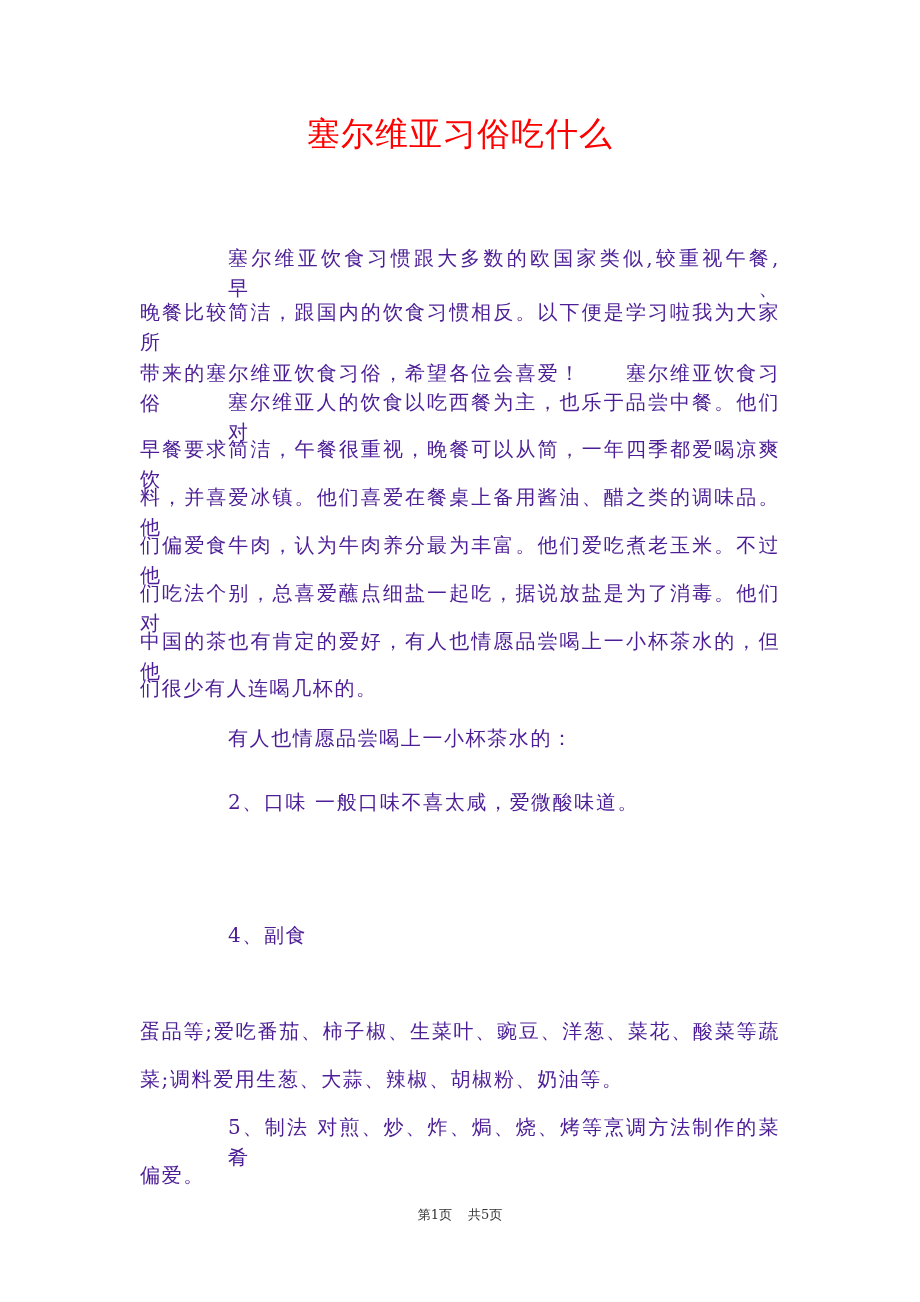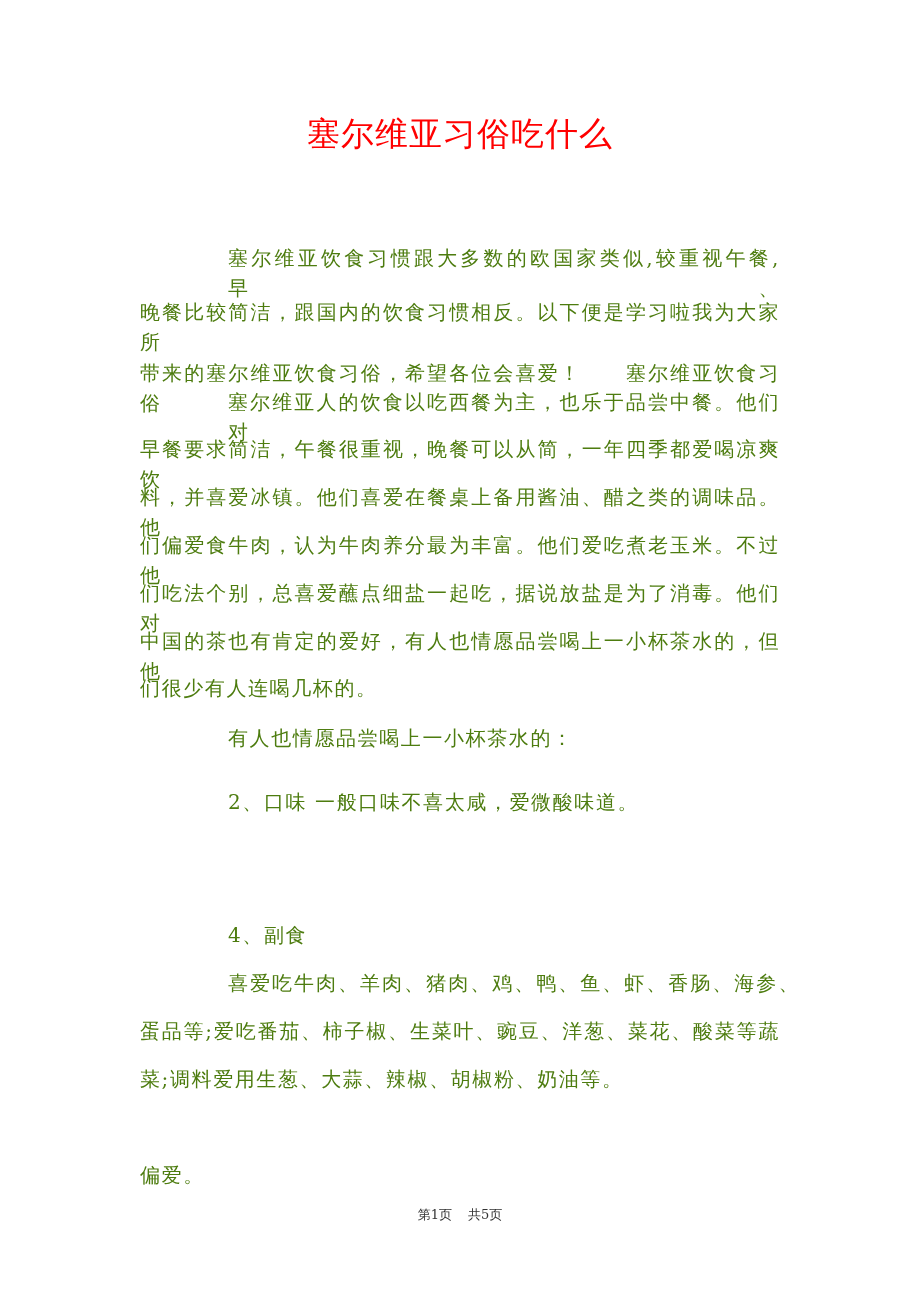--- a/index.html
+++ b/index.html
@@ -35,21 +35,21 @@
       letter-spacing: 1px;
     }
     .line {
       position: absolute;
       left: 140px;
       width: 660px;
       font-size: 20px;
       line-height: 30px;
       white-space: nowrap;
       letter-spacing: 1.6px;
-      color: #4d7c0f;
+      color: #4c1d95;
     }
     .line.indent { left: 228px; }
     .line.justify {
       text-align: justify;
       text-align-last: justify;
       width: 640px;
       white-space: normal;
     }
     .line.indent.justify { width: 552px; }
     .footer {
@@ -81,24 +81,24 @@
   <div class="line justify" style="top:530px">们偏爱食牛肉，认为牛肉养分最为丰富。他们爱吃煮老玉米。不过他</div>
   <div class="line justify" style="top:578px">们吃法个别，总喜爱蘸点细盐一起吃，据说放盐是为了消毒。他们对</div>
   <div class="line justify" style="top:626px">中国的茶也有肯定的爱好，有人也情愿品尝喝上一小杯茶水的，但他</div>
   <div class="line" style="top:673px">们很少有人连喝几杯的。</div>
 
   <div class="line indent" style="top:723px">有人也情愿品尝喝上一小杯茶水的：</div>
 
   <div class="line indent" style="top:787px">2、口味 一般口味不喜太咸，爱微酸味道。</div>
   <div class="line indent" style="top:920px">4、副食</div>
 
-  <div class="line indent justify" style="top:968px; width:572px">喜爱吃牛肉、羊肉、猪肉、鸡、鸭、鱼、虾、香肠、海参、</div>
   <div class="line justify" style="top:1016px">蛋品等;爱吃番茄、柿子椒、生菜叶、豌豆、洋葱、菜花、酸菜等蔬</div>
   <div class="line" style="top:1064px">菜;调料爱用生葱、大蒜、辣椒、胡椒粉、奶油等。</div>
 
+  <div class="line indent justify" style="top:1112px">5、制法 对煎、炒、炸、焗、烧、烤等烹调方法制作的菜肴</div>
   <div class="line" style="top:1160px">偏爱。</div>
 
   <div class="footer">
     <span>第1页</span>
     <span>共5页</span>
   </div>
 
 </div>
 
 </body></html>

